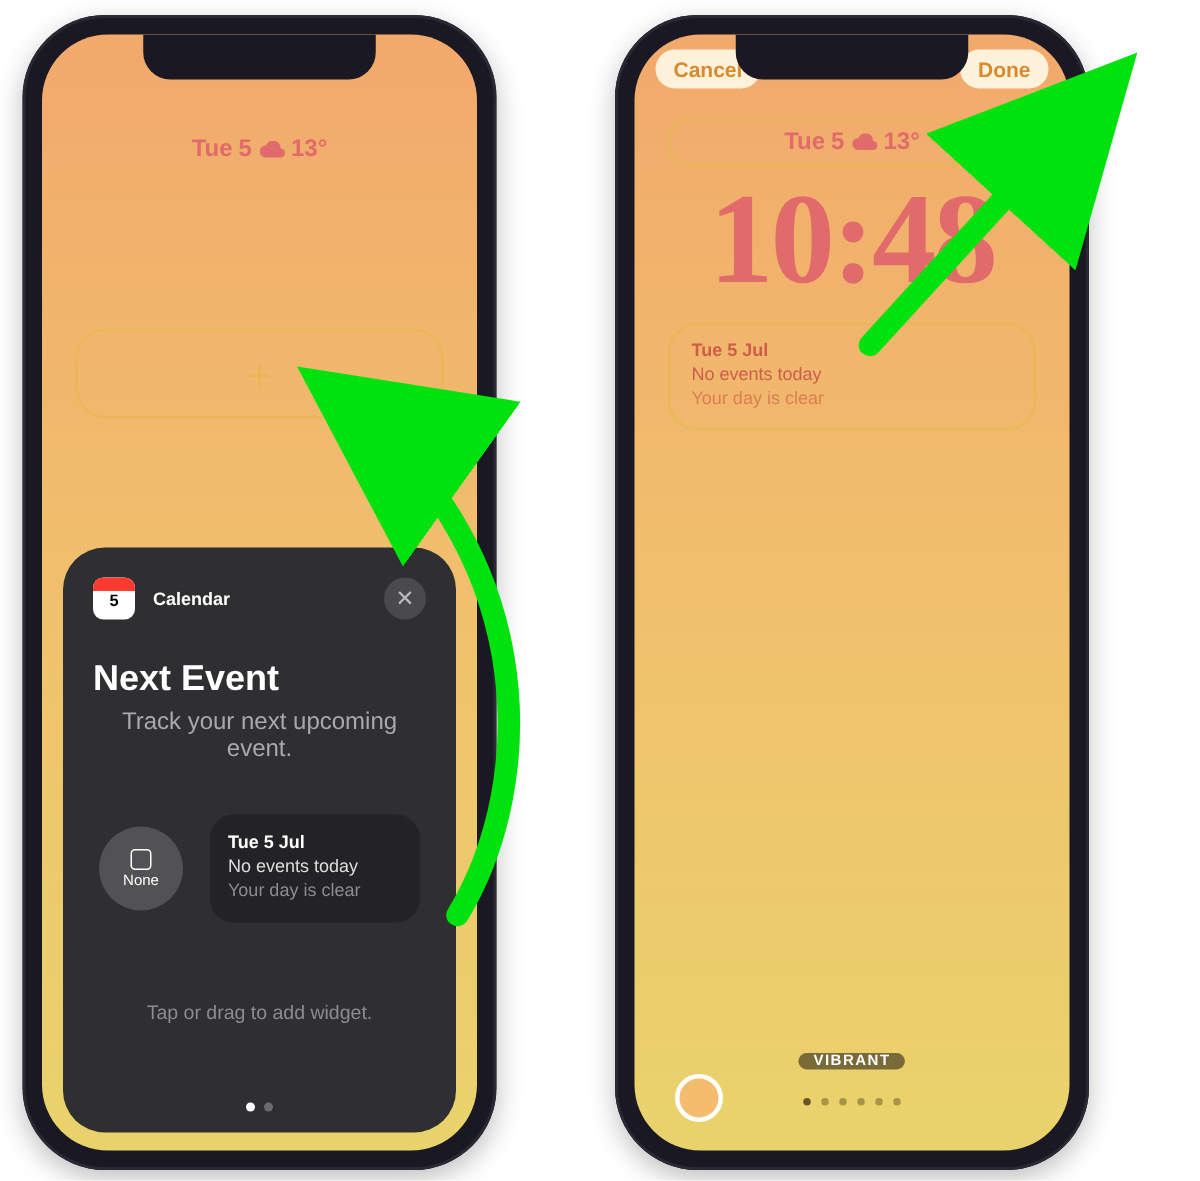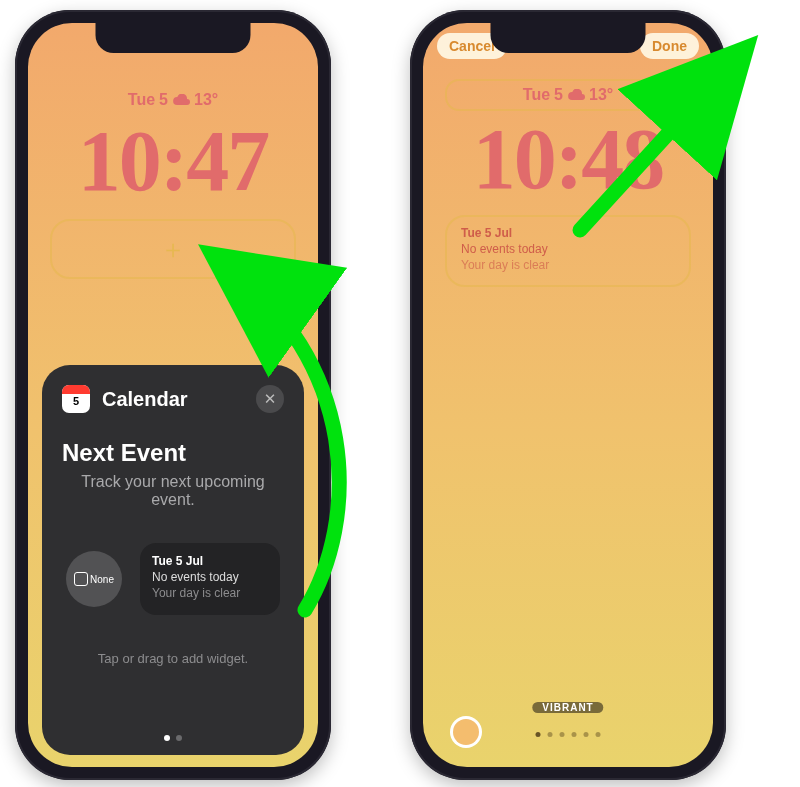--- a/index.html
+++ b/index.html
@@ -120,21 +120,21 @@
     border-radius: 7px;
     background: #fff;
     display: flex;
     flex-direction: column;
     align-items: center;
     justify-content: flex-start;
     overflow: hidden;
   }
   .cal-appicon .red { width: 100%; height: 9px; background: #ff3b30; }
   .cal-appicon .num { font-size: 11px; color: #000; font-weight: 700; margin-top: 1px; }
-  .sheet-title { font-size: 20px; font-weight: 600; }
+  .sheet-title { font-size: 12px; font-weight: 600; }
   .sheet-close {
     margin-left: auto;
     width: 28px; height: 28px;
     border-radius: 50%;
     background: #4a4a4c;
     display: flex;
     align-items: center;
     justify-content: center;
     color: #bcbcbc;
     font-size: 15px;
@@ -156,42 +156,42 @@
     display: flex;
     align-items: center;
     justify-content: center;
     gap: 18px;
   }
   .choice-none {
     width: 56px; height: 56px;
     border-radius: 50%;
     background: #525254;
     display: flex;
-    flex-direction: row;
+    flex-direction: column;
     align-items: center;
     justify-content: center;
     color: #fff;
     font-size: 10px;
     gap: 2px;
   }
   .choice-none .ic { width: 14px; height: 14px; border: 1.5px solid #fff; border-radius: 3px; }
   .choice-widget {
     width: 140px;
     height: 72px;
     border-radius: 16px;
     background: #232325;
     padding: 10px 12px;
     font-size: 12px;
     line-height: 1.35;
   }
   .choice-widget .l1 { font-weight: 700; color: #fff; }
   .choice-widget .l2 { color: #ddd; }
   .choice-widget .l3 { color: #8c8c8e; }
   .sheet-hint {
-    margin-top: 36px;
+    margin-top: 52px;
     text-align: center;
     font-size: 13px;
     color: #8c8c8e;
   }
   .sheet-dots {
     position: absolute;
     bottom: 14px;
     left: 0; right: 0;
     display: flex;
     gap: 6px;
@@ -288,21 +288,20 @@
         <span>Tue</span>
         <span>5</span>
         <span class="cloud-icon">
           <svg width="18" height="12" viewBox="0 0 18 12">
               <path d="M5 11a4 4 0 0 1 .3-8A5 5 0 0 1 15 5a3 3 0 0 1 0 6H5z" fill="#e16b6b"></path>
             </svg>
         </span>
         <span>13°</span>
       </div>
 
-      <div class="clock">10:47</div>
 
       <div class="widget-area">
         <span class="plus">＋</span>
       </div>
 
       <div class="sheet">
         <div class="sheet-header">
           <div class="cal-appicon">
             <div class="red"></div>
             <div class="num">5</div>

